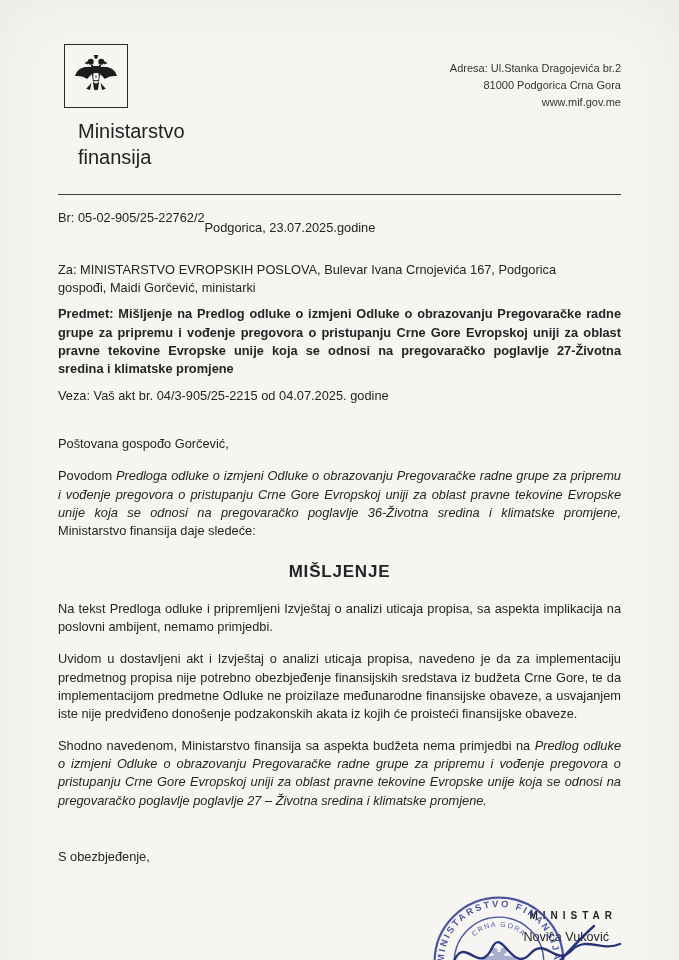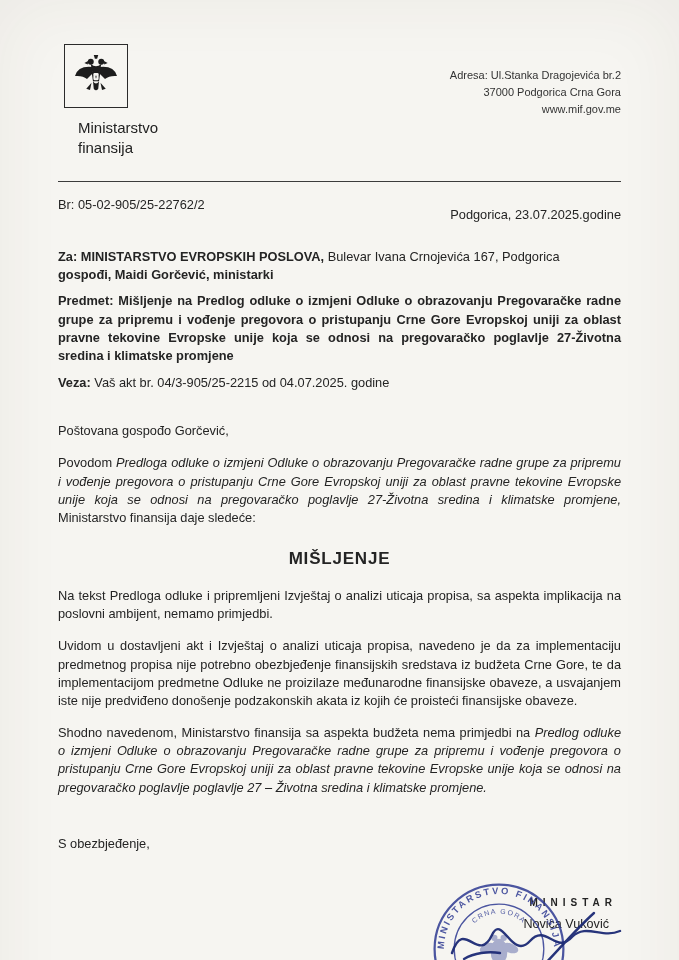--- a/index.html
+++ b/index.html
@@ -13,36 +13,36 @@
     box-shadow: inset 0 0 70px rgba(60,55,40,0.06);
   }
   
   .header { display: flex; justify-content: space-between; align-items: flex-start; }
   .emblem-wrap { margin-left: 6px; }
   .emblem-box {
     width: 64px; height: 64px; border: 1.6px solid #2b2b2b;
     display: flex; align-items: center; justify-content: center;
     background: #f6f5f1;
   }
-  .ministry-name { margin: 10px 0 0 14px; font-size: 15px; line-height: 1.3; color: #222; }
-  .address-block { text-align: right; font-size: 11px; line-height: 1.55; margin-top: 23px; color: #333; }
+  .ministry-name { margin: 10px 0 0 14px; font-size: 20px; line-height: 1.3; color: #222; }
+  .address-block { text-align: right; font-size: 11px; line-height: 1.55; margin-top: 16px; color: #333; }
   .divider { border: none; border-top: 1.4px solid #3c3c3c; margin: 24px 0 14px 0; }
   
-  .ref-row { display: flex; justify-content: space-between; align-items: flex-start; font-size: 12.6px; gap: 48px; }
+  .ref-row { display: flex; justify-content: flex-start; align-items: flex-start; font-size: 12.6px; }
   .ref-row .date { margin-top: 10px; }
   
   .blk { font-size: 12.8px; line-height: 1.42; }
   .recipient { margin-top: 24px; }
   .subject { margin-top: 8px; text-align: justify; font-weight: 700; }
   .veza-line { margin-top: 9px; }
   .salutation { margin-top: 30px; }
   .para { margin-top: 14px; text-align: justify; }
   .heading { text-align: center; font-weight: 700; font-size: 17px; letter-spacing: 0.8px; margin: 20px 0 16px 0; }
   .closing { margin-top: 38px; }
-  b, strong { font-weight: 700; }
+  b, strong { font-weight: 400; }
   em { font-style: italic; }
   
   .sig-block { position: relative; height: 170px; margin-top: 22px; }
   .minister-title { position: absolute; right: 4px; top: 22px; font-weight: 700; font-size: 10px; letter-spacing: 5px; white-space: nowrap; }
   .minister-name { position: absolute; right: 12px; top: 42px; font-size: 12.6px; }
   .stamp { position: absolute; right: 52px; top: 4px; width: 140px; height: 140px; opacity: 0.85; pointer-events: none; }
   .signature-svg { position: absolute; right: -8px; top: 26px; width: 185px; height: 85px; pointer-events: none; }
   svg text { font-family: "Liberation Sans", sans-serif; }
 </style>
 </head>
@@ -72,21 +72,21 @@
           <path d="M30.5 30.5 l1.5 2.5 1.5 -2.5 -1.5 5 z" fill="#1c1c1c"></path>
         </svg>
       </div>
       <div class="ministry-name">
         <div>Ministarstvo</div>
         <div>finansija</div>
       </div>
     </div>
     <div class="address-block">
       <div>Adresa: Ul.Stanka Dragojevića br.2</div>
-      <div>37000 Podgorica Crna Gora</div>
+      <div>81000 Podgorica Crna Gora</div>
       <div>www.mif.gov.me</div>
     </div>
   </div>
 
   <hr class="divider">
 
   <div class="ref-row blk">
     <span>Br: 05-02-905/25-22762/2</span>
     <span class="date">Podgorica, 23.07.2025.godine</span>
   </div>
@@ -95,21 +95,21 @@
     <p><strong>Za: MINISTARSTVO EVROPSKIH POSLOVA,</strong><span> Bulevar Ivana Crnojevića 167, Podgorica</span></p>
     <p><strong>gospođi, Maidi Gorčević, ministarki</strong></p>
   </div>
 
   <p class="subject blk"><span>Predmet:</span><span> Mišljenje na Predlog odluke o izmjeni Odluke o obrazovanju Pregovaračke radne grupe za pripremu i vođenje pregovora o pristupanju Crne Gore Evropskoj uniji za oblast pravne tekovine Evropske unije koja se odnosi na pregovaračko poglavlje 27-Životna sredina i klimatske promjene</span></p>
 
   <p class="veza-line blk"><strong>Veza:</strong><span> Vaš akt br. 04/3-905/25-2215 od 04.07.2025. godine</span></p>
 
   <p class="salutation blk">Poštovana gospođo Gorčević,</p>
 
-  <p class="para blk"><span>Povodom </span><em>Predloga odluke o izmjeni Odluke o obrazovanju Pregovaračke radne grupe za pripremu i vođenje pregovora o pristupanju Crne Gore Evropskoj uniji za oblast pravne tekovine Evropske unije koja se odnosi na pregovaračko poglavlje 27-Životna sredina i klimatske promjene,</em><span> Ministarstvo finansija daje sledeće:</span></p>
+  <p class="para blk"><span>Povodom </span><em>Predloga odluke o izmjeni Odluke o obrazovanju Pregovaračke radne grupe za pripremu i vođenje pregovora o pristupanju Crne Gore Evropskoj uniji za oblast pravne tekovine Evropske unije koja se odnosi na pregovaračko poglavlje 36-Životna sredina i klimatske promjene,</em><span> Ministarstvo finansija daje sledeće:</span></p>
 
   <p class="heading blk">MIŠLJENJE</p>
 
   <p class="para blk">Na tekst Predloga odluke i pripremljeni Izvještaj o analizi uticaja propisa, sa aspekta implikacija na poslovni ambijent, nemamo primjedbi.</p>
   <p class="para blk">Uvidom u dostavljeni akt i Izvještaj o analizi uticaja propisa, navedeno je da za implementaciju predmetnog propisa nije potrebno obezbjeđenje finansijskih sredstava iz budžeta Crne Gore, te da implementacijom predmetne Odluke ne proizilaze međunarodne finansijske obaveze, a usvajanjem iste nije predviđeno donošenje podzakonskih akata iz kojih će proisteći finansijske obaveze.</p>
   <p class="para blk"><span>Shodno navedenom, Ministarstvo finansija sa aspekta budžeta nema primjedbi na </span><em>Predlog odluke o izmjeni Odluke o obrazovanju Pregovaračke radne grupe za pripremu i vođenje pregovora o pristupanju Crne Gore Evropskoj uniji za oblast pravne tekovine Evropske unije koja se odnosi na pregovaračko poglavlje poglavlje 27 – Životna sredina i klimatske promjene.</em></p>
 
   <p class="closing blk">S obezbjeđenje,</p>
 
   <div class="sig-block">

